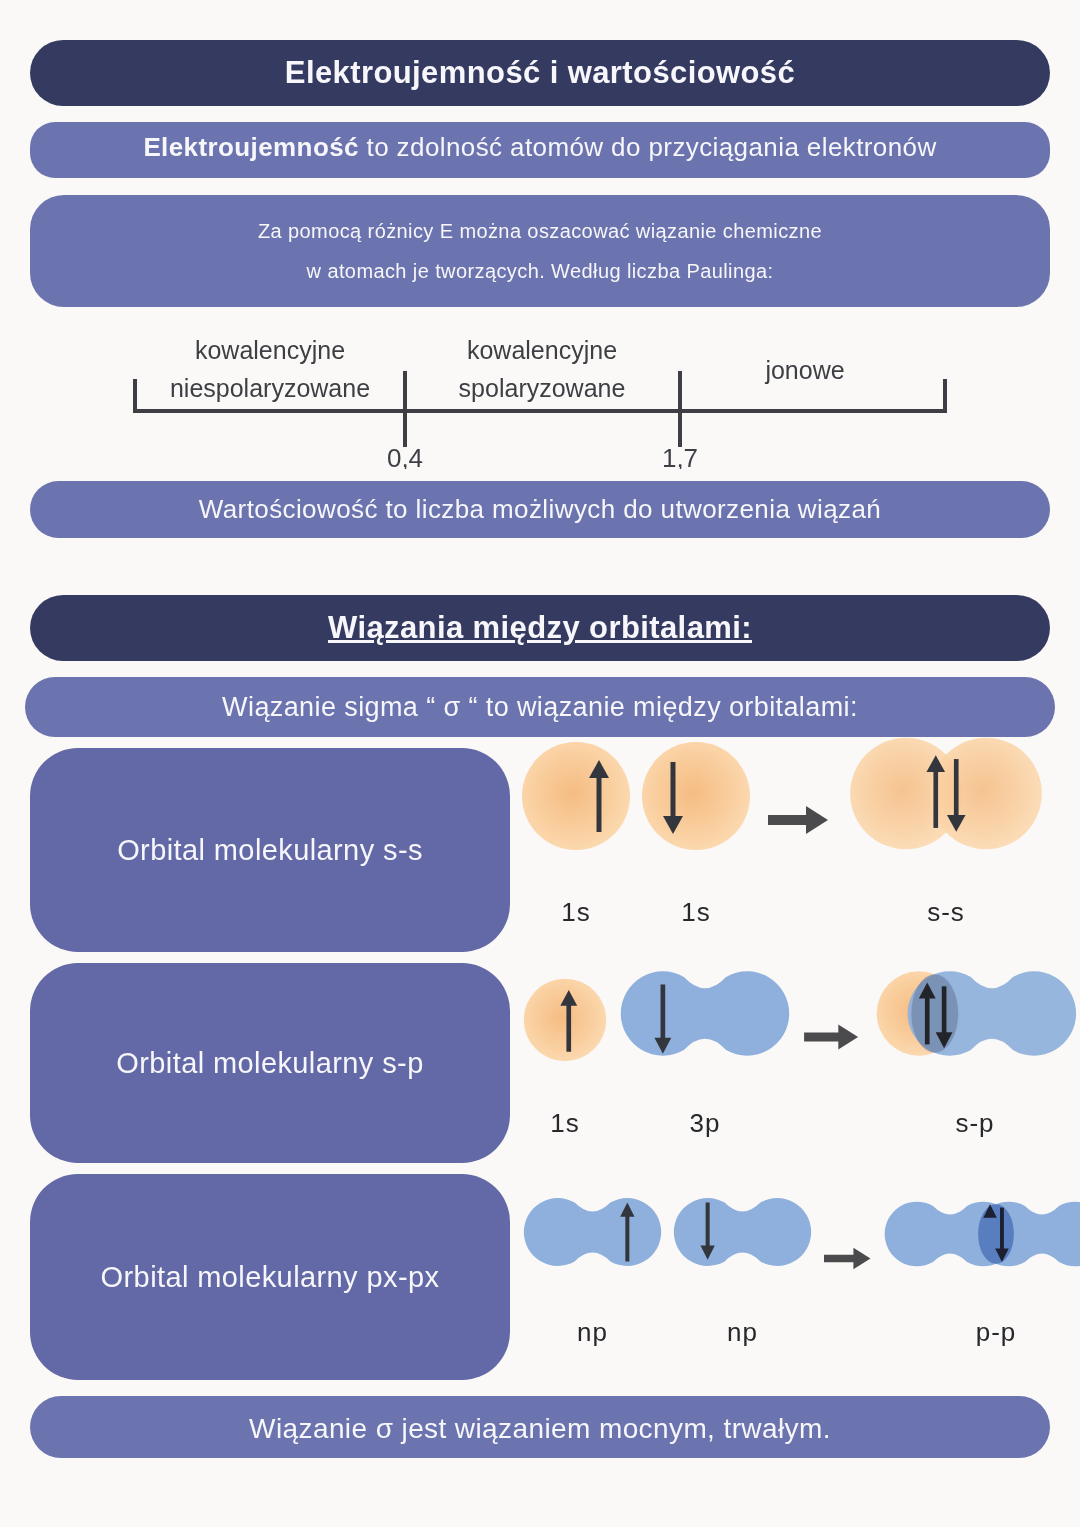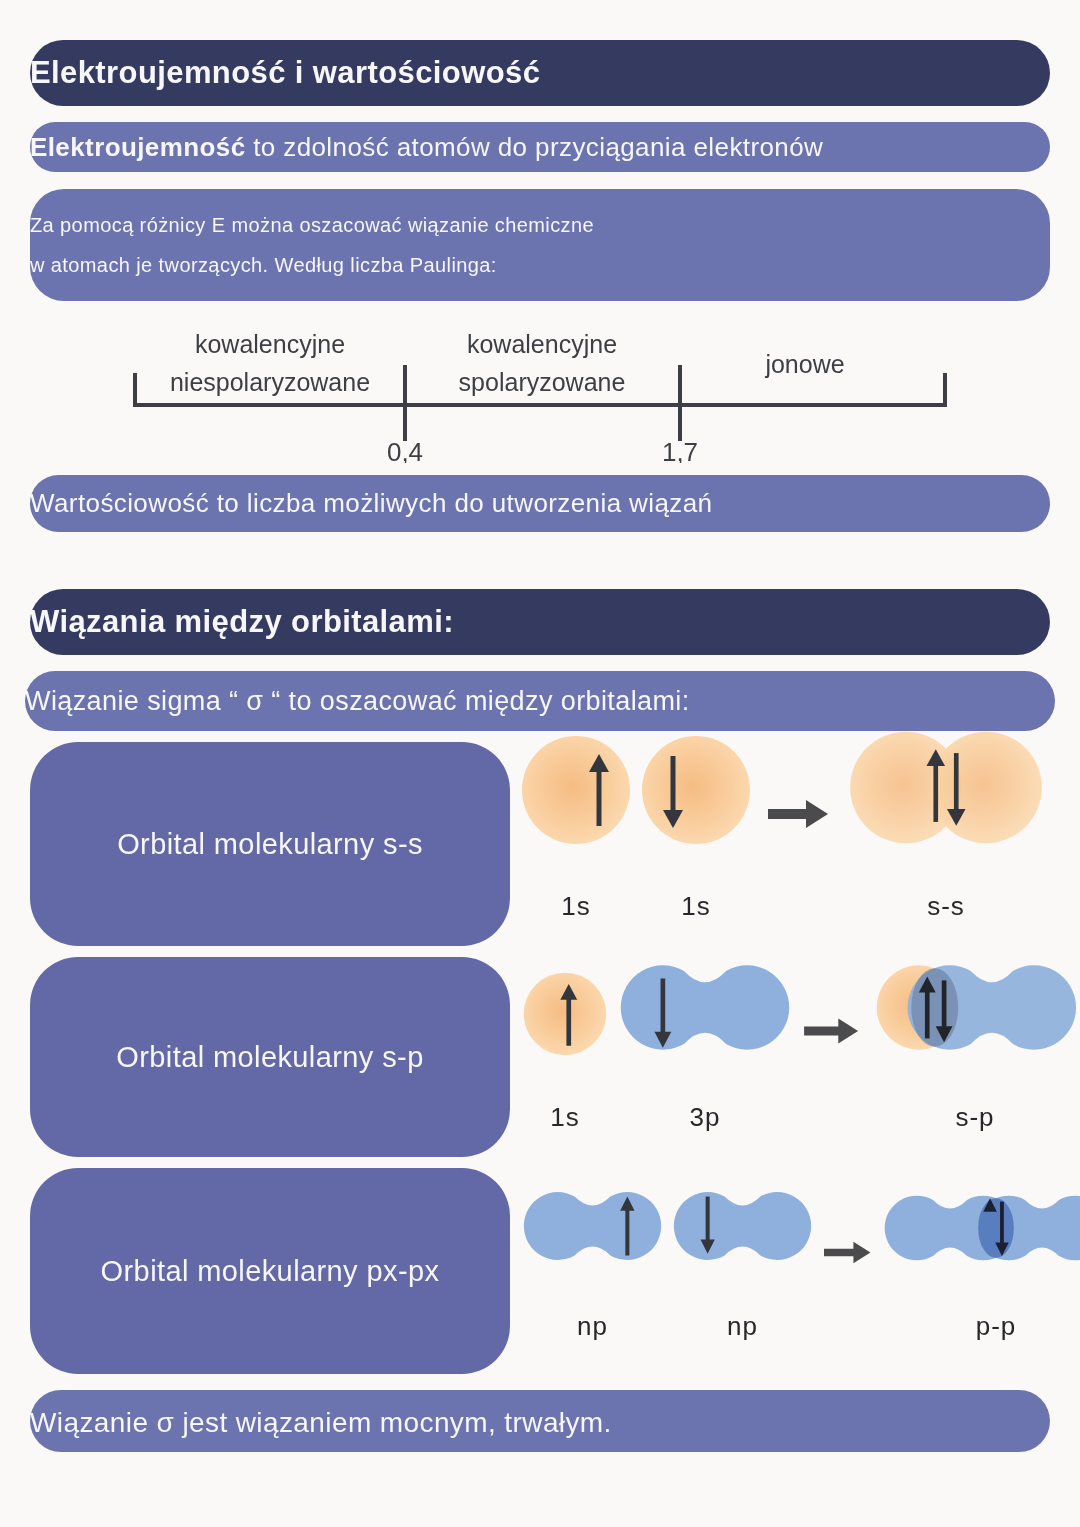--- a/index.html
+++ b/index.html
@@ -1,26 +1,26 @@
 <!DOCTYPE html>
 <html><head>
 <meta charset="utf-8">
 <style>
   html,body{margin:0;padding:0;background:#faf9f7;}
   body{width:1080px;height:1527px;font-family:"Liberation Sans",sans-serif;}
   .page{box-sizing:border-box;width:1080px;height:1527px;padding:40px 30px 0;overflow:hidden;}
-  .pill{color:#f7f6fa;text-align:left;letter-spacing:.4px;}
+  .pill{color:#f7f6fa;text-align:center;letter-spacing:.4px;}
   .banner-title{background:#353b60;height:66px;border-radius:33px;line-height:66px;font-size:31px;font-weight:600;margin-bottom:16px;}
-  .banner-def{background:#6b74ae;height:50px;border-radius:25px;line-height:50px;font-size:26px;margin-bottom:17px;}
+  .banner-def{background:#6b74ae;height:56px;border-radius:25px;line-height:50px;font-size:26px;margin-bottom:17px;}
   .banner-def b{font-weight:700;}
   .box-pauling{background:#6b74ae;border-radius:34px;padding:16px 0;font-size:20px;line-height:40px;margin-bottom:16px;}
   .scale-wrap{margin-bottom:8px;}
   .scale-wrap svg text{font-family:"Liberation Sans",sans-serif;}
   .box-valence{background:#6b74ae;border-radius:32px;padding:11px 0;font-size:26px;line-height:35px;}
-  .banner-section{background:#353b60;height:66px;border-radius:33px;line-height:66px;font-size:31px;font-weight:600;margin-top:57px;}
+  .banner-section{background:#353b60;height:66px;border-radius:33px;line-height:66px;font-size:31px;font-weight:600;margin-top:57px;text-decoration:underline;}
   .banner-sigma{background:#6b74ae;height:60px;border-radius:30px;line-height:60px;font-size:27px;margin:16px -5px 0;}
   .orbital-row{display:flex;margin-top:11px;}
   .row-1{height:204px}.row-2{height:200px}.row-3{height:206px}
   .orb-title-box{background:#6269a6;width:480px;border-radius:48px;flex:none;display:flex;align-items:center;justify-content:center;color:#f7f6fa;font-size:29px;letter-spacing:.4px;text-align:right;}
   .diagram{width:570px;flex:none;display:flex;align-items:flex-end;gap:8px;padding-left:10px;}
   .row-1 .diagram{padding-bottom:24px;}
   .row-2 .diagram{padding-bottom:24px;gap:6px;}
   .row-3 .diagram{padding-bottom:32px;gap:5px;}
   .orb-item{display:flex;flex-direction:column;align-items:center;gap:36px;}
   .orb-label{font-size:26px;color:#27282b;margin-top:7px;letter-spacing:1px;}
@@ -71,21 +71,21 @@
       <text x="650" y="144" font-size="26" fill="#3d3f44" text-anchor="middle">1,7</text>
     </svg>
   </div>
 
   <div class="pill box-valence">
     <div>Wartościowość to liczba możliwych do utworzenia wiązań</div>
   </div>
 
   <div class="pill banner-section">Wiązania między orbitalami:</div>
 
-  <div class="pill banner-sigma">Wiązanie sigma “ σ “ to oszacować między orbitalami:</div>
+  <div class="pill banner-sigma">Wiązanie sigma “ σ “ to wiązanie między orbitalami:</div>
 
   <div class="orbital-row row-1">
     <div class="orb-title-box">Orbital molekularny s-s</div>
     <div class="diagram">
       <div class="orb-item">
         <svg width="112" height="116" viewBox="0 0 112 116">
           <circle cx="56" cy="58" r="54" fill="url(#orangeGrad)"></circle>
           <line x1="79" y1="94" x2="79" y2="36" stroke="#33363c" stroke-width="5"></line>
           <polygon points="79,22 69,40 89,40" fill="#33363c"></polygon>
         </svg>

